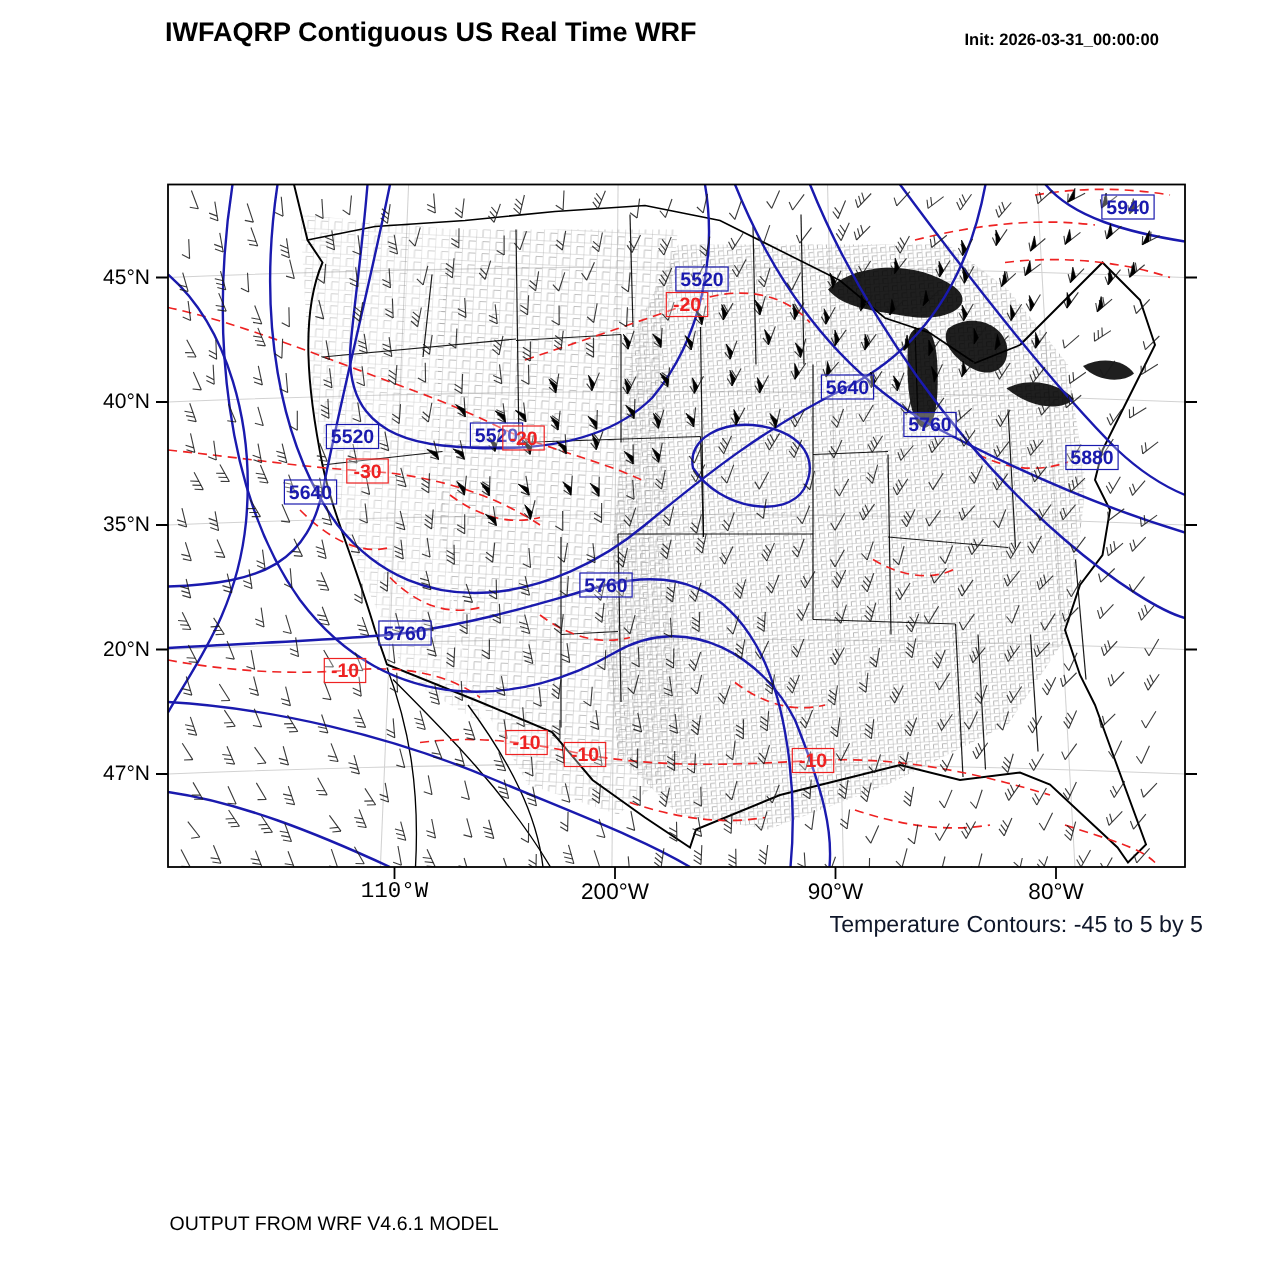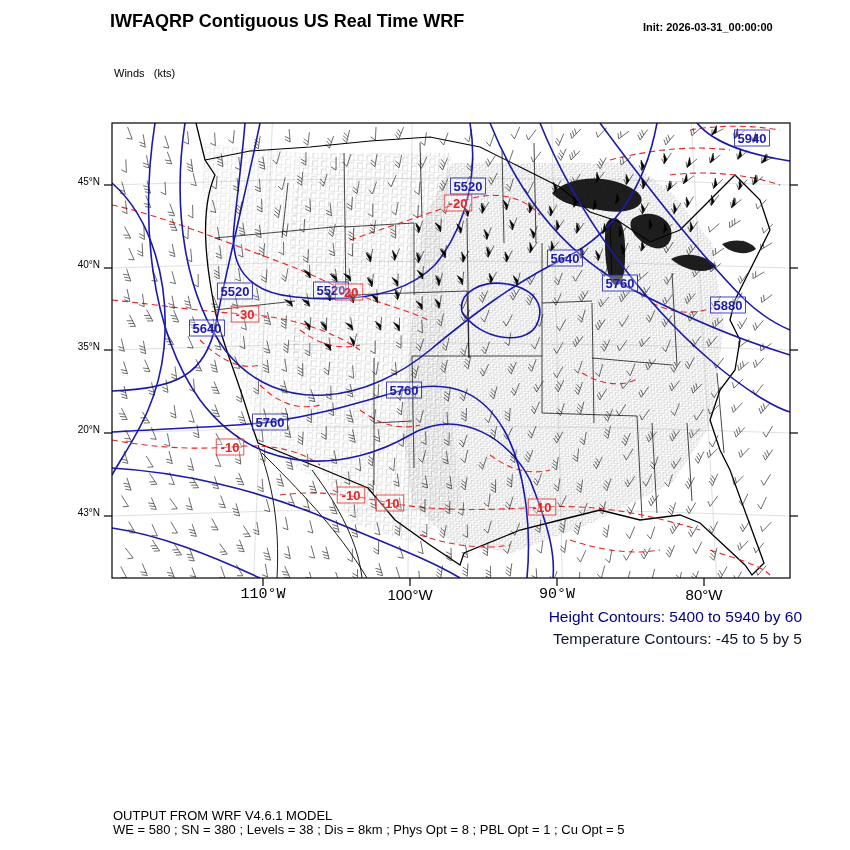--- a/index.html
+++ b/index.html
@@ -6,36 +6,35 @@
   html,body{margin:0;padding:0;background:#fff;}
   body{width:850px;height:850px;position:relative;overflow:hidden;
        font-family:"Liberation Sans",sans-serif;color:#000;}
   .abs{position:absolute;}
   #page-title{left:110px;top:11px;font-size:18px;font-weight:bold;}
   #init-ts{left:643px;top:21px;font-size:11px;font-weight:bold;}
   #field-info{left:114px;top:66px;font-size:11px;line-height:14px;}
   .fi-line{white-space:pre;}
   #map-wrap{left:101px;top:112px;width:700px;height:479px;}
   #map-svg{position:absolute;left:0;top:0;}
-  .latlab{position:absolute;width:60px;text-align:right;font-size:10px;}
+  .latlab{position:absolute;width:60px;text-align:right;font-size:14px;}
   .lonlab{position:absolute;width:80px;text-align:center;font-size:15px;}
   #legend{right:48px;top:606px;text-align:right;font-size:15.5px;line-height:22px;}
   #legend-height{color:#00008b;}
   #legend-temp{color:#0f172a;}
   #footer{left:113px;top:809px;font-size:13px;line-height:13.5px;}
   .ft-line{white-space:pre;}
 </style>
 </head>
 <body>
 
 <div class="abs" id="page-title">IWFAQRP Contiguous US Real Time WRF</div>
 <div class="abs" id="init-ts">Init: 2026-03-31_00:00:00</div>
 
 <div class="abs" id="field-info">
-  <div class="fi-line">Winds   (kts)</div>
 </div>
 
 <div class="abs" id="map-wrap">
   <svg id="map-svg" width="700" height="479" viewBox="-11 -11 700 479" xmlns="http://www.w3.org/2000/svg">
     <defs>
       <pattern id="county1" width="9" height="8" patternUnits="userSpaceOnUse" patternTransform="rotate(3)">
         <path d="M0 0H9M0 0V8M4.5 3h4.5M4.5 3v5" stroke="#9a9a9a" stroke-width="0.45" fill="none"></path>
       </pattern>
       <pattern id="county2" width="6" height="5.2" patternUnits="userSpaceOnUse" patternTransform="rotate(-4)">
         <path d="M0 0H6M0 0V5.2M3 2.4h3M3 2.4v2.8" stroke="#8f8f8f" stroke-width="0.45" fill="none"></path>
@@ -231,28 +230,26 @@
         </g>
       </g>
   </svg>
 </div>
 
 <div id="axis-labels">
     <div class="latlab abs" style="left: 40px; top: 176px;">45°N</div>
     <div class="latlab abs" style="left: 40px; top: 259px;">40°N</div>
     <div class="latlab abs" style="left: 40px; top: 341px;">35°N</div>
     <div class="latlab abs" style="left: 40px; top: 424px;">20°N</div>
-    <div class="latlab abs" style="left: 40px; top: 507px;">43°N</div>
+    <div class="latlab abs" style="left: 40px; top: 507px;">47°N</div>
     <div class="lonlab abs" style="left: 223px; top: 586px; font-family: Liberation Mono, monospace;">110°W</div>
-    <div class="lonlab abs" style="left: 370px; top: 586px;">100°W</div>
-    <div class="lonlab abs" style="left: 517px; top: 586px; font-family: Liberation Mono, monospace;">90°W</div>
+    <div class="lonlab abs" style="left: 370px; top: 586px;">200°W</div>
+    <div class="lonlab abs" style="left: 517px; top: 586px;">90°W</div>
     <div class="lonlab abs" style="left: 664px; top: 586px;">80°W</div>
   </div>
 
 <div class="abs" id="legend">
-  <div id="legend-height">Height Contours: 5400 to 5940 by 60</div>
   <div id="legend-temp">Temperature Contours: -45 to 5 by 5</div>
 </div>
 
 <div class="abs" id="footer">
   <div class="ft-line">OUTPUT FROM WRF V4.6.1 MODEL</div>
-  <div class="ft-line">WE = 580 ; SN = 380 ; Levels = 38 ; Dis = 8km ; Phys Opt = 8 ; PBL Opt = 1 ; Cu Opt = 5</div>
 </div>
 
 </body></html>

